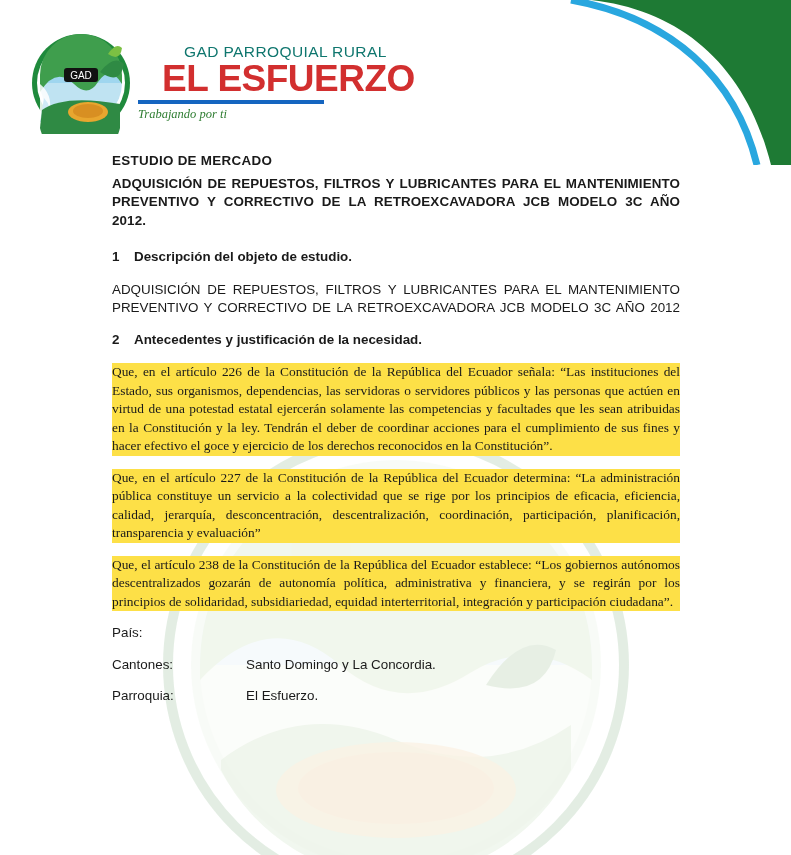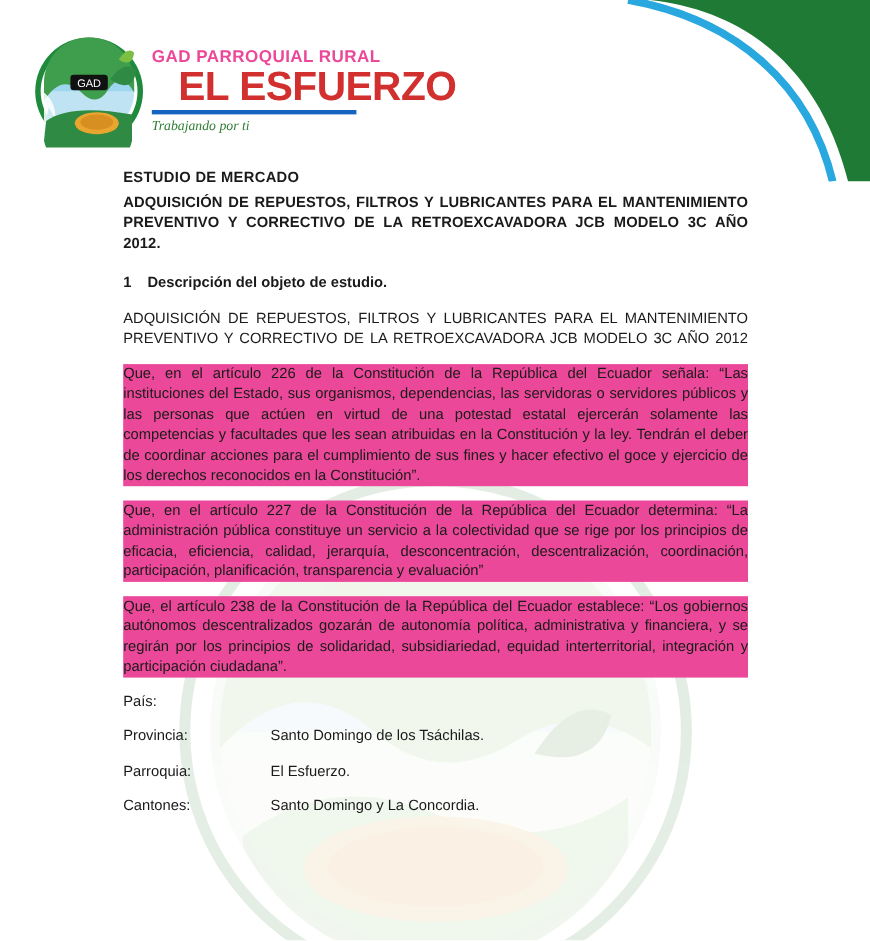--- a/index.html
+++ b/index.html
@@ -56,25 +56,26 @@
     flex: 0 0 auto;
   }
   .logo-text {
     margin-left: 6px;
     position: relative;
     width: 200px;
   }
   .logo-line1 {
     font-family: "Liberation Sans", sans-serif;
     font-size: 15.5px;
-    font-weight: bold;
-    color: #ec4899;
+    font-weight: normal;
+    color: #0f766e;
     letter-spacing: 0.4px;
     line-height: 1;
     white-space: nowrap;
+    margin-left: 46px;
   }
   .logo-line2 {
     font-family: "Liberation Sans", sans-serif;
     font-size: 37px;
     font-weight: bold;
     color: #d22f2f;
     letter-spacing: -0.5px;
     line-height: 1.05;
     margin-top: 1px;
     white-space: nowrap;
@@ -135,21 +136,22 @@
     width: 22px;
   }
   .justify-last {
     text-align: justify;
     text-align-last: justify;
   }
   .para-just {
     text-align: justify;
   }
   .hl-soft {
-    background: #ec4899;
+    background: #fde047;
+    font-family: Liberation Serif, serif;
   }
 
   
   .kv {
     display: flex;
     font-size: 13.4px;
     line-height: 1.38;
     margin-bottom: 13px;
     gap: 41px;
   }
@@ -217,37 +219,36 @@
     <p class="center">ESTUDIO DE MERCADO</p>
 
     <p class="title-block">ADQUISICIÓN DE REPUESTOS, FILTROS Y LUBRICANTES PARA EL MANTENIMIENTO PREVENTIVO Y CORRECTIVO DE LA RETROEXCAVADORA JCB MODELO 3C AÑO 2012.</p>
 
     <p class="heading">
       <span class="num">1</span><span>Descripción del objeto de estudio.</span>
     </p>
 
     <p class="justify-last">ADQUISICIÓN DE REPUESTOS, FILTROS Y LUBRICANTES PARA EL MANTENIMIENTO PREVENTIVO Y CORRECTIVO DE LA RETROEXCAVADORA JCB MODELO 3C AÑO 2012</p>
 
+    <p class="heading">
+      <span class="num">2</span><span>Antecedentes y justificación de la necesidad.</span>
+    </p>
 
     <p class="para-just hl-soft">Que, en el artículo 226 de la Constitución de la República del Ecuador señala: “Las instituciones del Estado, sus organismos, dependencias, las servidoras o servidores públicos y las personas que actúen en virtud de una potestad estatal ejercerán solamente las competencias y facultades que les sean atribuidas en la Constitución y la ley. Tendrán el deber de coordinar acciones para el cumplimiento de sus fines y hacer efectivo el goce y ejercicio de los derechos reconocidos en la Constitución”.</p>
 
     <p class="para-just hl-soft">Que, en el artículo 227 de la Constitución de la República del Ecuador determina: “La administración pública constituye un servicio a la colectividad que se rige por los principios de eficacia, eficiencia, calidad, jerarquía, desconcentración, descentralización, coordinación, participación, planificación, transparencia y evaluación”</p>
 
     <p class="para-just hl-soft">Que, el artículo 238 de la Constitución de la República del Ecuador establece: “Los gobiernos autónomos descentralizados gozarán de autonomía política, administrativa y financiera, y se regirán por los principios de solidaridad, subsidiariedad, equidad interterritorial, integración y participación ciudadana”.</p>
 
     <div class="kv">
       <div class="k">País:</div>
     </div>
     <div class="kv">
-      <div class="k">Provincia:</div>
-      <div class="v">Santo Domingo de los Tsáchilas.</div>
+      <div class="k">Cantones:</div>
+      <div class="v">Santo Domingo y La Concordia.</div>
     </div>
     <div class="kv">
       <div class="k">Parroquia:</div>
       <div class="v">El Esfuerzo.</div>
     </div>
-    <div class="kv">
-      <div class="k">Cantones:</div>
-      <div class="v">Santo Domingo y La Concordia.</div>
-    </div>
 
   </div>
 </div>
 
 </body></html>

